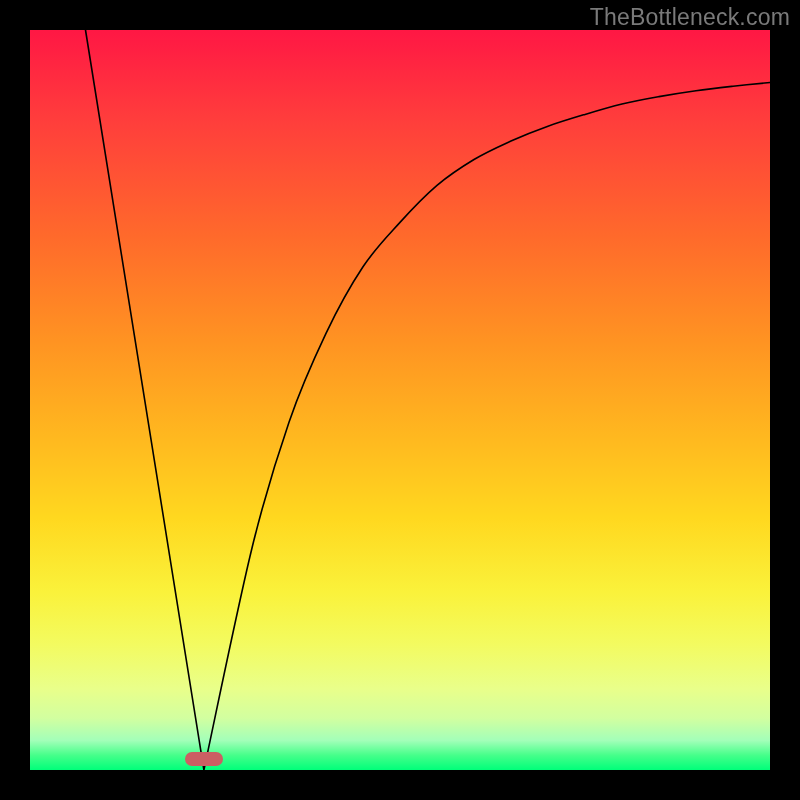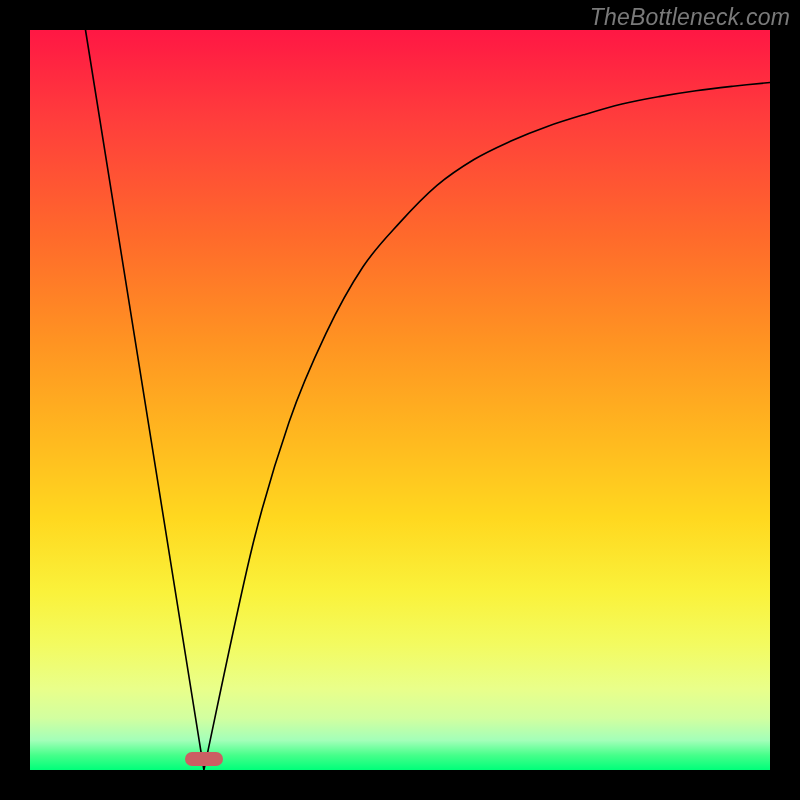--- a/index.html
+++ b/index.html
@@ -9,21 +9,20 @@
     height: 800px;
     overflow: hidden;
     background: #000;
     font-family: Arial, Helvetica, sans-serif;
   }
   .frame {
     position: relative;
     width: 800px;
     height: 800px;
     background: #000;
-    font-style: italic;
   }
   .plot {
     position: absolute;
     left: 30px;
     top: 30px;
     width: 740px;
     height: 740px;
     background: linear-gradient(
       to bottom,
       #ff1744 0%,

